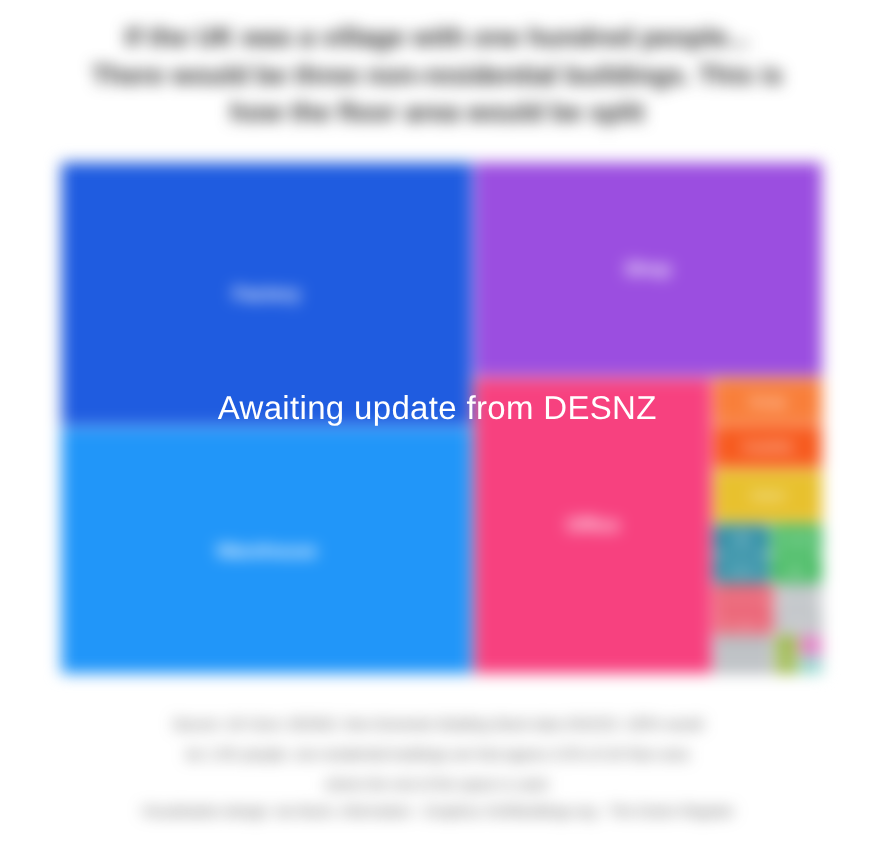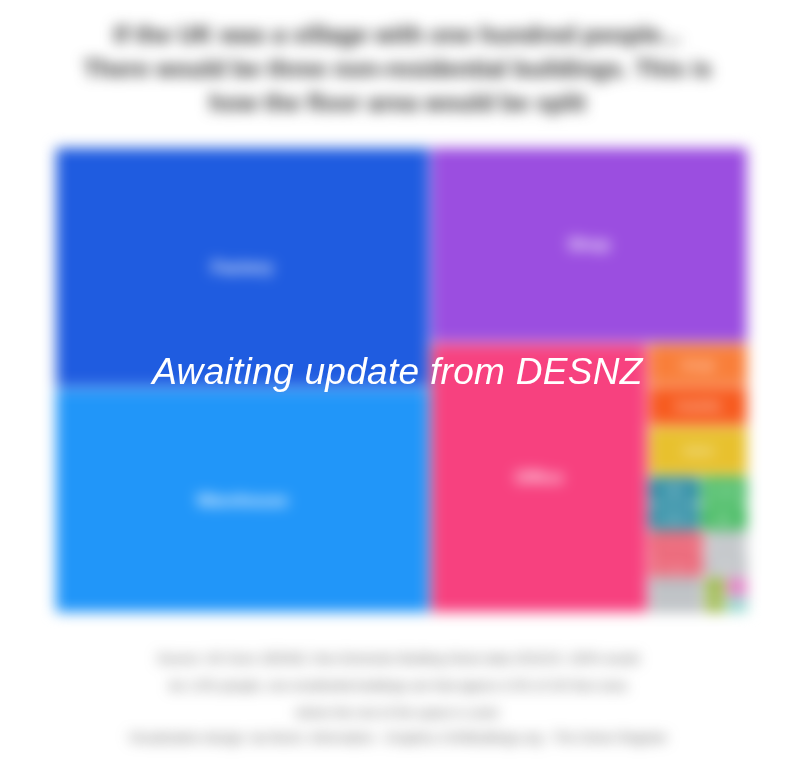--- a/index.html
+++ b/index.html
@@ -98,26 +98,25 @@
     top: 343px;
     width: 795px;
     height: 58px;
     display: flex;
     align-items: center;
     justify-content: center;
     pointer-events: none;
   }
   #overlay-text {
     color: #ffffff;
-    font-size: 37px;
+    font-size: 30px;
     font-weight: 400;
     letter-spacing: 0.3px;
     white-space: nowrap;
     font-family: "Liberation Sans", sans-serif;
-    font-style: italic;
   }
 </style>
 </head>
 <body>
 
 <div id="blur-layer">
 
   <div id="title-block">
     <div>If the UK was a village with one hundred people...</div>
     <div>There would be three non-residential buildings. This is</div>

